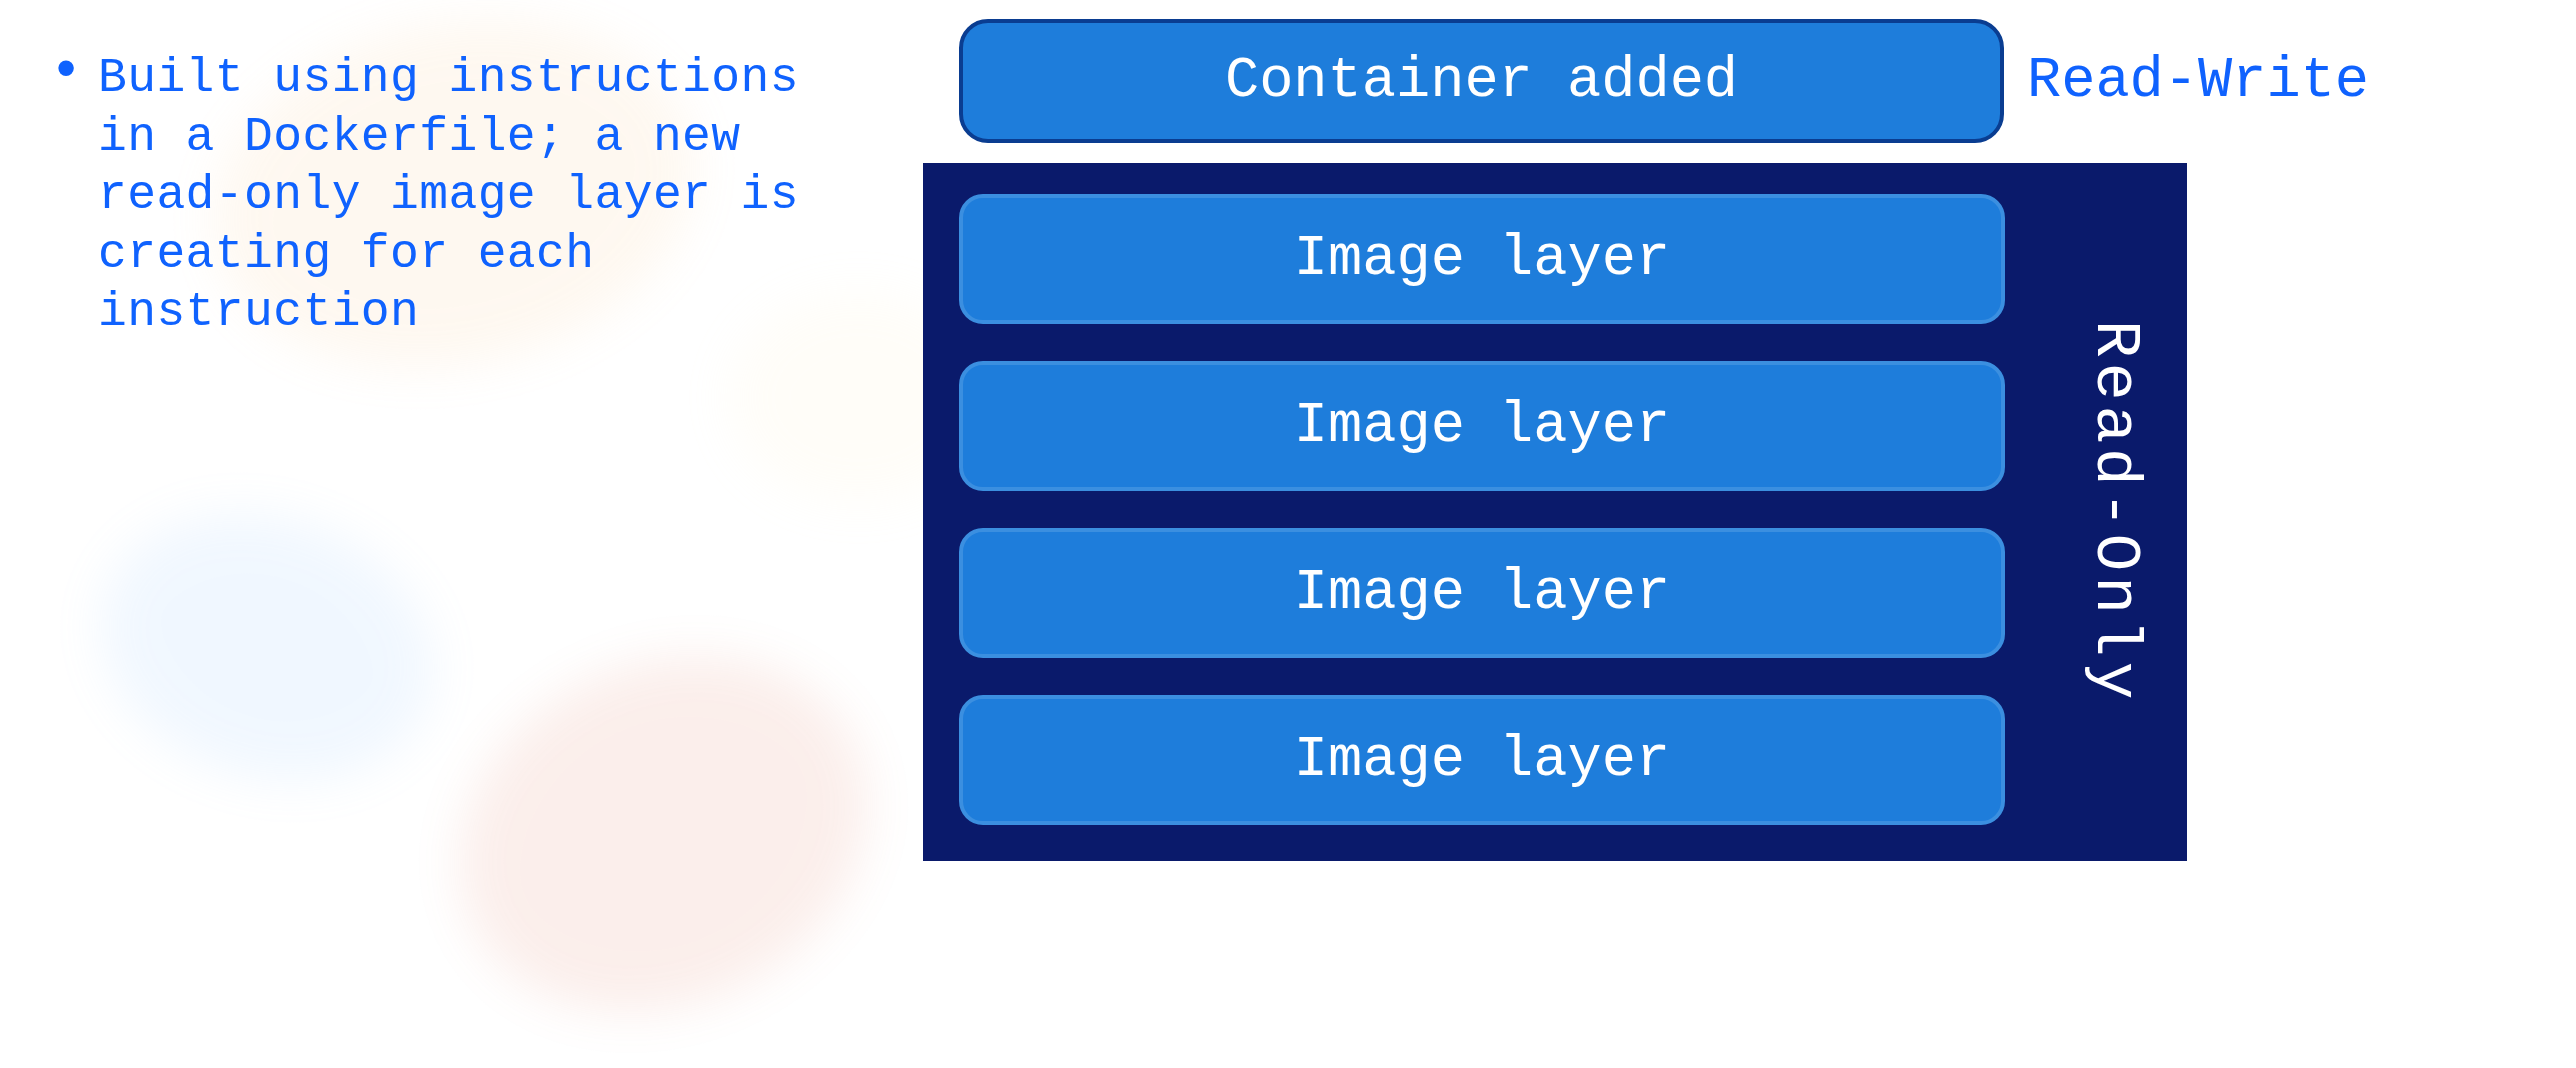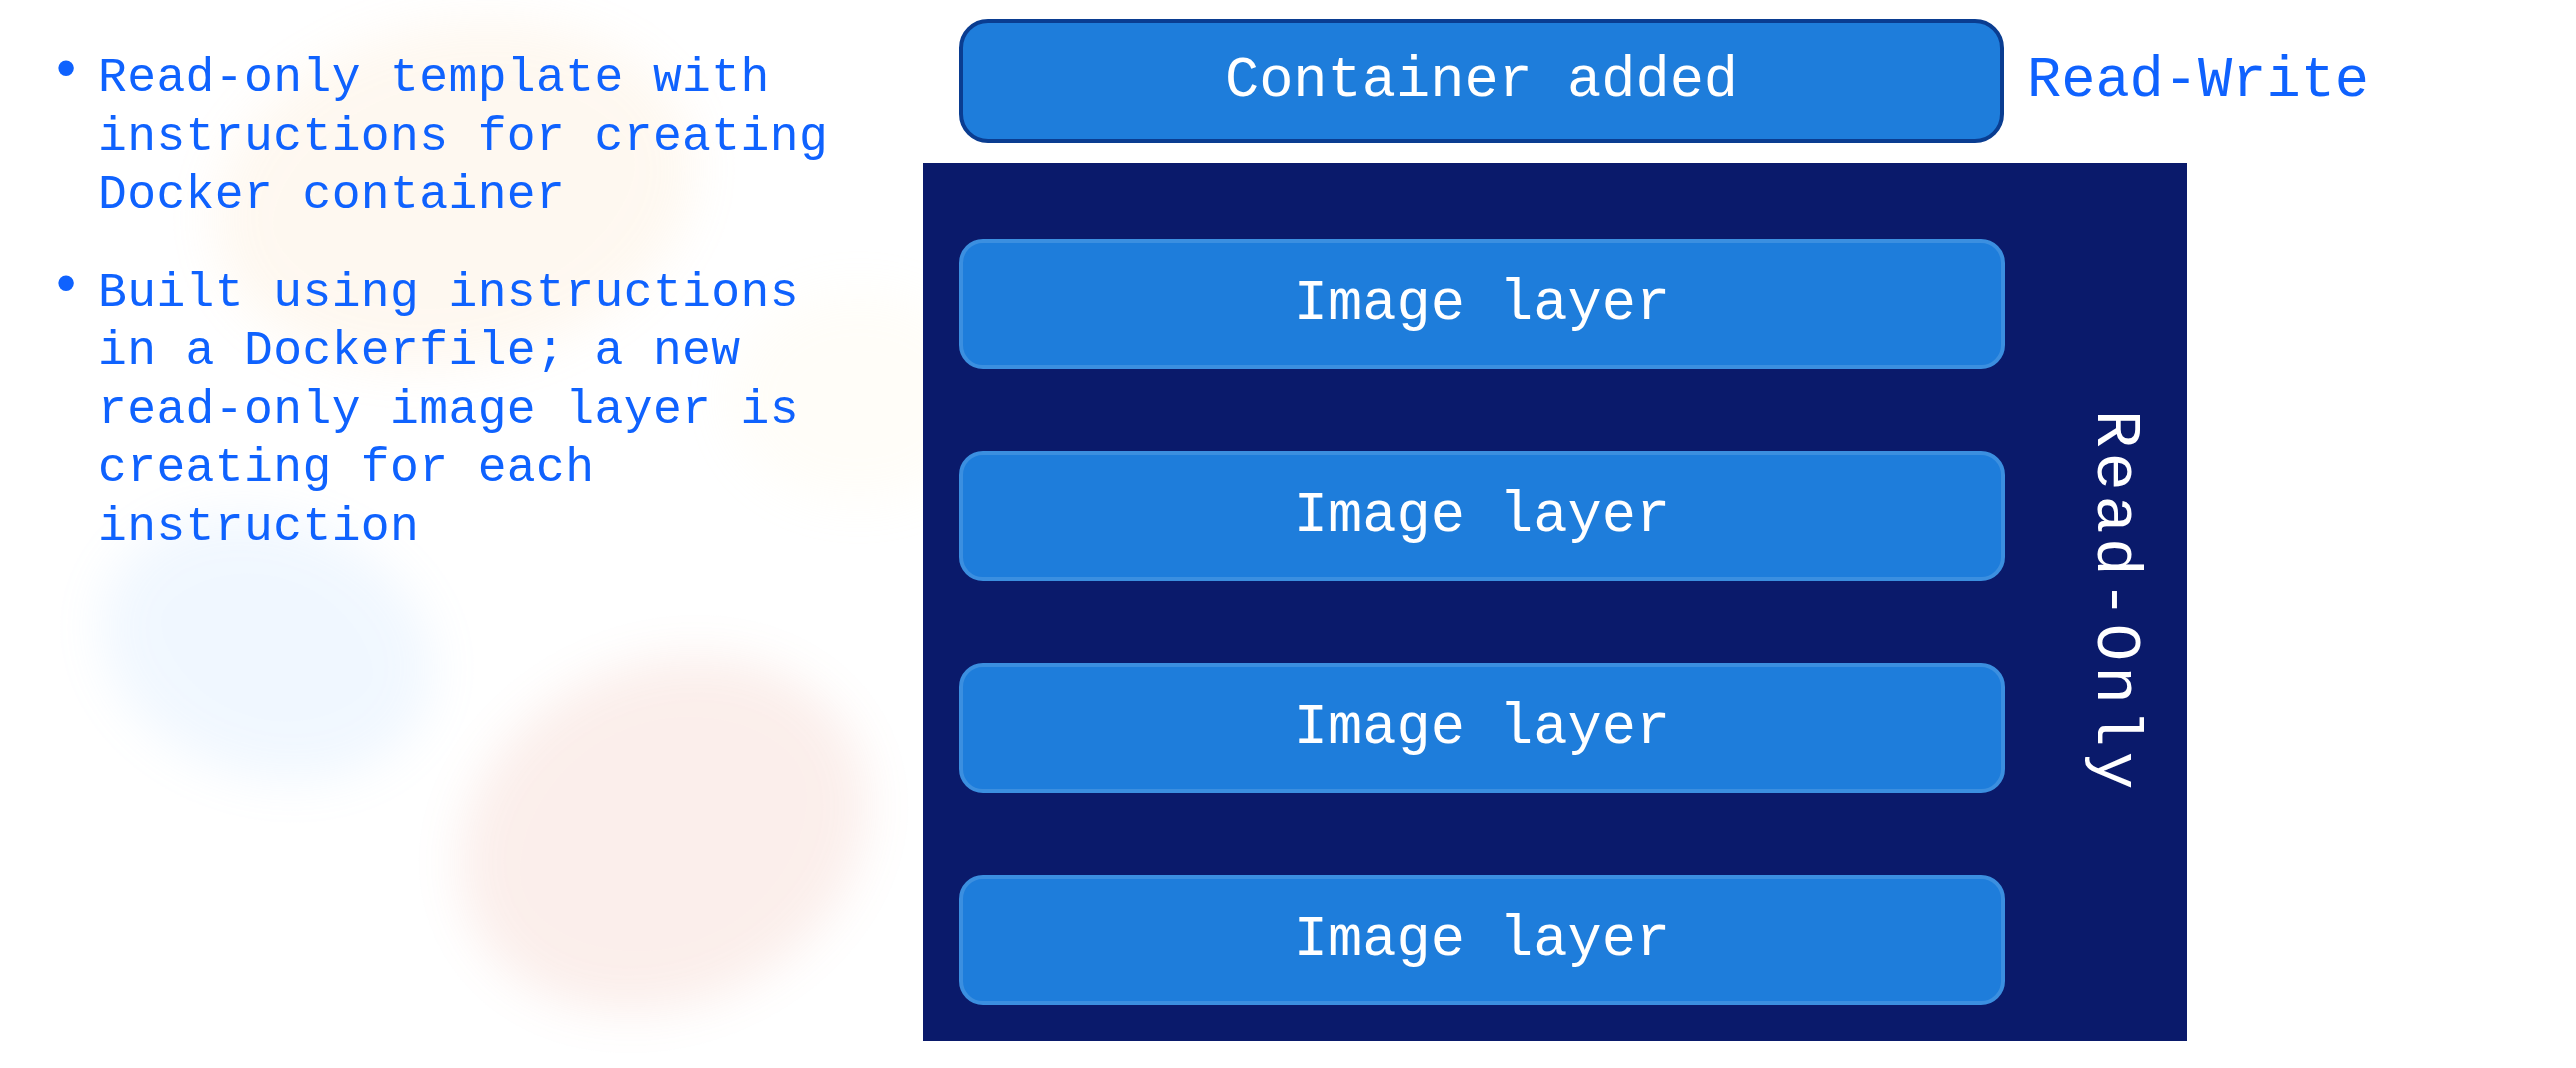--- a/index.html
+++ b/index.html
@@ -120,21 +120,20 @@
     }
     .image-layer {
       background: #1e7ddb;
       border: 4.9px solid #3b8fe0;
       border-radius: 24px;
       color: #ffffff;
       font-size: 57px;
       text-align: center;
       padding: 29px 0;
       font-weight: 400;
-      margin-top: 45px;
     }
     .ro-label {
       width: 146px;
       display: flex;
       align-items: center;
       justify-content: center;
       background: #0a1a6b;
       color: #ffffff;
       font-size: 63px;
       writing-mode: vertical-rl;
@@ -150,21 +149,20 @@
   <div class="wm-blob wm1"></div>
   <div class="wm-blob wm2"></div>
   <div class="wm-blob wm3"></div>
   <div class="wm-blob wm4"></div>
 </div>
 
 <div class="content">
 
   <div class="left-col">
     <ul>
-      <li>Read-only template with instructions for creating Docker container</li>
       <li>Built using instructions in a Dockerfile; a new read-only image layer is creating for each instruction</li>
     </ul>
   </div>
 
   <div class="right-col">
     <div class="diagram">
 
       <div class="container-row">
         <div class="container-layer">Container added</div>
         <div class="rw-label">Read-Write</div>

